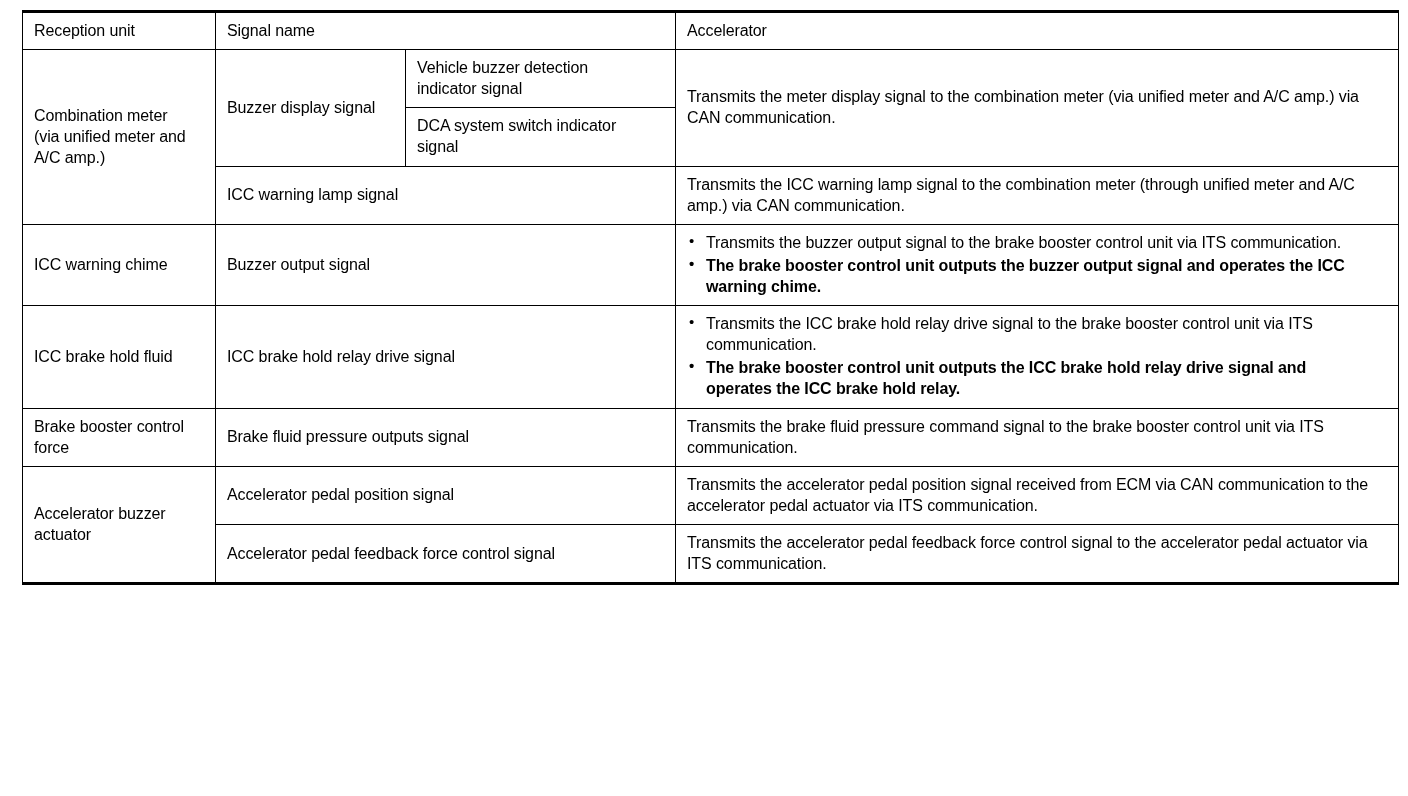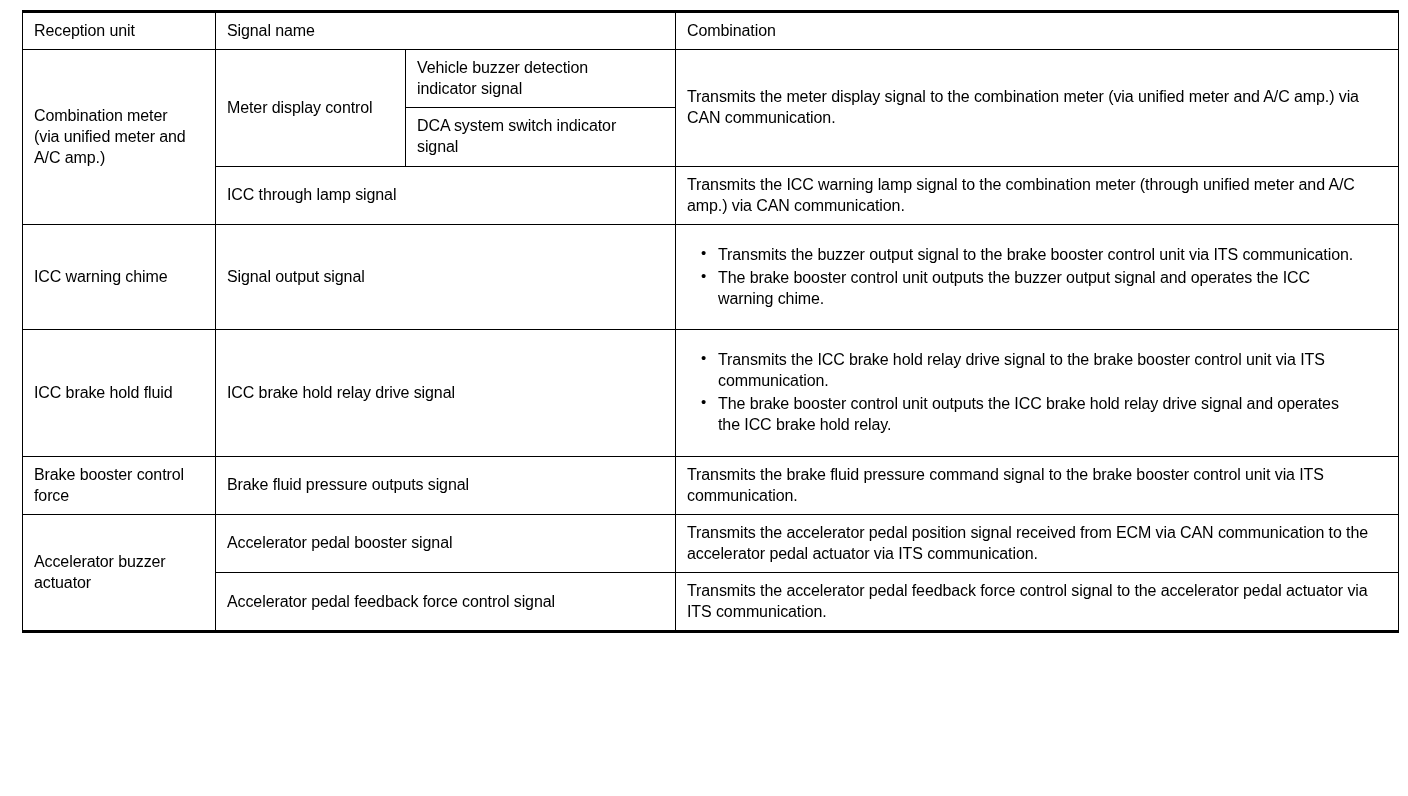--- a/index.html
+++ b/index.html
@@ -54,30 +54,30 @@
   col.c-unit   { width: 193px; }
   col.c-sigA   { width: 190px; }
   col.c-sigB   { width: 270px; }
   col.c-desc   { width: 723px; }
 
   .cell-unit { }
   .cell-sig  { }
   .cell-desc { }
 
   ul.bullets {
-    margin: 12px;
+    margin: 0;
     padding: 0;
     list-style: none;
   }
   ul.bullets li {
     position: relative;
     padding-left: 19px;
     margin: 0 0 2px 0;
   }
-  ul.bullets li:last-child { margin-bottom: 0; }
+  ul.bullets li:last-child { margin-bottom: 0; font-weight: bold; }
   ul.bullets li::before {
     content: "\2022";
     position: absolute;
     left: 2px;
     top: -1px;
     font-size: 15px;
   }
 </style>
 </head>
 <body>
@@ -88,43 +88,43 @@
       <col class="c-unit">
       <col class="c-sigA">
       <col class="c-sigB">
       <col class="c-desc">
     </colgroup>
 
     <thead>
       <tr>
         <th>Reception unit</th>
         <th colspan="2">Signal name</th>
-        <th>Combination</th>
+        <th>Accelerator</th>
       </tr>
     </thead>
 
     <tbody>
 
       <tr>
         <td rowspan="3" class="cell-unit">Combination meter (via unified meter and A/C amp.)</td>
-        <td rowspan="2" class="cell-sig">Meter display control</td>
+        <td rowspan="2" class="cell-sig">Buzzer display signal</td>
         <td class="cell-sig">Vehicle buzzer detection indicator signal</td>
         <td rowspan="2" class="cell-desc">Transmits the meter display signal to the combination meter (via unified meter and A/C amp.) via CAN communication.</td>
       </tr>
       <tr>
         <td class="cell-sig">DCA system switch indicator signal</td>
       </tr>
       <tr>
-        <td colspan="2" class="cell-sig">ICC through lamp signal</td>
+        <td colspan="2" class="cell-sig">ICC warning lamp signal</td>
         <td class="cell-desc">Transmits the ICC warning lamp signal to the combination meter (through unified meter and A/C amp.) via CAN communication.</td>
       </tr>
 
       <tr>
         <td class="cell-unit">ICC warning chime</td>
-        <td colspan="2" class="cell-sig">Signal output signal</td>
+        <td colspan="2" class="cell-sig">Buzzer output signal</td>
         <td class="cell-desc">
           <ul class="bullets">
             <li>Transmits the buzzer output signal to the brake booster control unit via ITS communication.</li>
             <li>The brake booster control unit outputs the buzzer output signal and operates the ICC warning chime.</li>
           </ul>
         </td>
       </tr>
 
       <tr>
         <td class="cell-unit">ICC brake hold fluid</td>
@@ -138,21 +138,21 @@
       </tr>
 
       <tr>
         <td class="cell-unit">Brake booster control force</td>
         <td colspan="2" class="cell-sig">Brake fluid pressure outputs signal</td>
         <td class="cell-desc">Transmits the brake fluid pressure command signal to the brake booster control unit via ITS communication.</td>
       </tr>
 
       <tr>
         <td rowspan="2" class="cell-unit">Accelerator buzzer actuator</td>
-        <td colspan="2" class="cell-sig">Accelerator pedal booster signal</td>
+        <td colspan="2" class="cell-sig">Accelerator pedal position signal</td>
         <td class="cell-desc">Transmits the accelerator pedal position signal received from ECM via CAN communication to the accelerator pedal actuator via ITS communication.</td>
       </tr>
       <tr>
         <td colspan="2" class="cell-sig">Accelerator pedal feedback force control signal</td>
         <td class="cell-desc">Transmits the accelerator pedal feedback force control signal to the accelerator pedal actuator via ITS communication.</td>
       </tr>
 
     </tbody>
   </table>
 </div>

